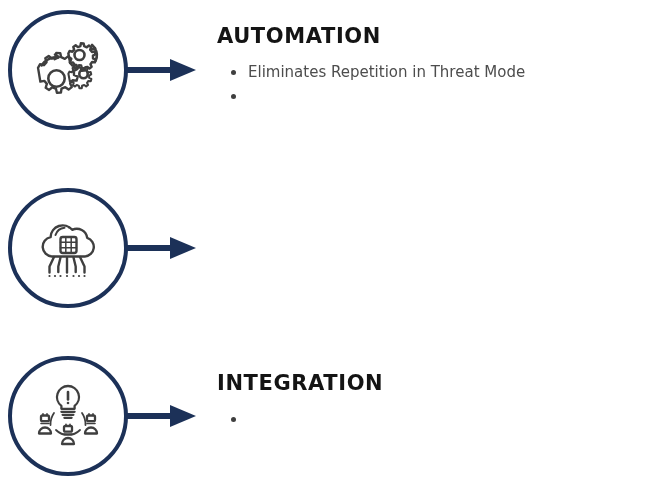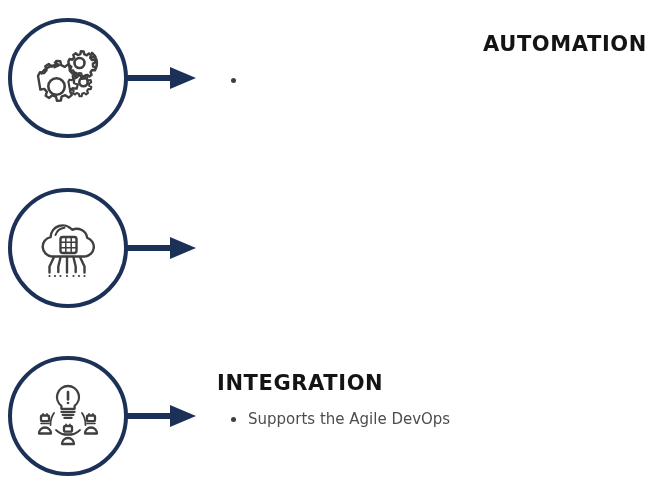--- a/index.html
+++ b/index.html
@@ -24,21 +24,21 @@
     width: 654px;
     height: 479px;
   }
 
   
   .row {
     position: absolute;
     left: 0;
     width: 654px;
   }
-  .row-1 { top: 8px;   height: 175px; text-align: right; }
+  .row-1 { top: 0px;   height: 175px; }
   .row-2 { top: 175px; height: 175px; }
   .row-3 { top: 350px; height: 129px; }
 
   
   .badge {
     position: absolute;
     left: 8px;
     width: 120px;
     height: 120px;
     border-radius: 50%;
@@ -150,20 +150,24 @@
         <rect x="0" y="10" width="48" height="6" fill="#1c3158"></rect>
         <polygon points="44,2 70,13 44,24" fill="#1c3158"></polygon>
       </svg>
     </div>
 
     <div class="content">
       <h2 class="section-heading">AUTOMATION</h2>
       <ul class="bullet-list">
         <li class="bullet-item">
           <span class="bullet-dot"></span>
+          <span>Eliminates Repetition in Threat Mode</span>
+        </li>
+        <li class="bullet-item">
+          <span class="bullet-dot"></span>
         </li>
       </ul>
     </div>
   </div>
 
   <div class="row row-2">
 
     <div class="badge">
       <span class="badge-icon">
         <svg viewBox="0 0 72 72" fill="none" xmlns="http://www.w3.org/2000/svg">
@@ -203,21 +207,20 @@
         <rect x="0" y="10" width="48" height="6" fill="#1c3158"></rect>
         <polygon points="44,2 70,13 44,24" fill="#1c3158"></polygon>
       </svg>
     </div>
 
     <div class="content">
       <h2 class="section-heading">INTEGRATION</h2>
       <ul class="bullet-list">
         <li class="bullet-item">
           <span class="bullet-dot"></span>
-          <span>Supports the Agile DevOps</span>
         </li>
       </ul>
     </div>
   </div>
 
   <div class="row row-3">
 
     <div class="badge">
       <span class="badge-icon">
         <svg viewBox="0 0 72 72" fill="none" xmlns="http://www.w3.org/2000/svg">

